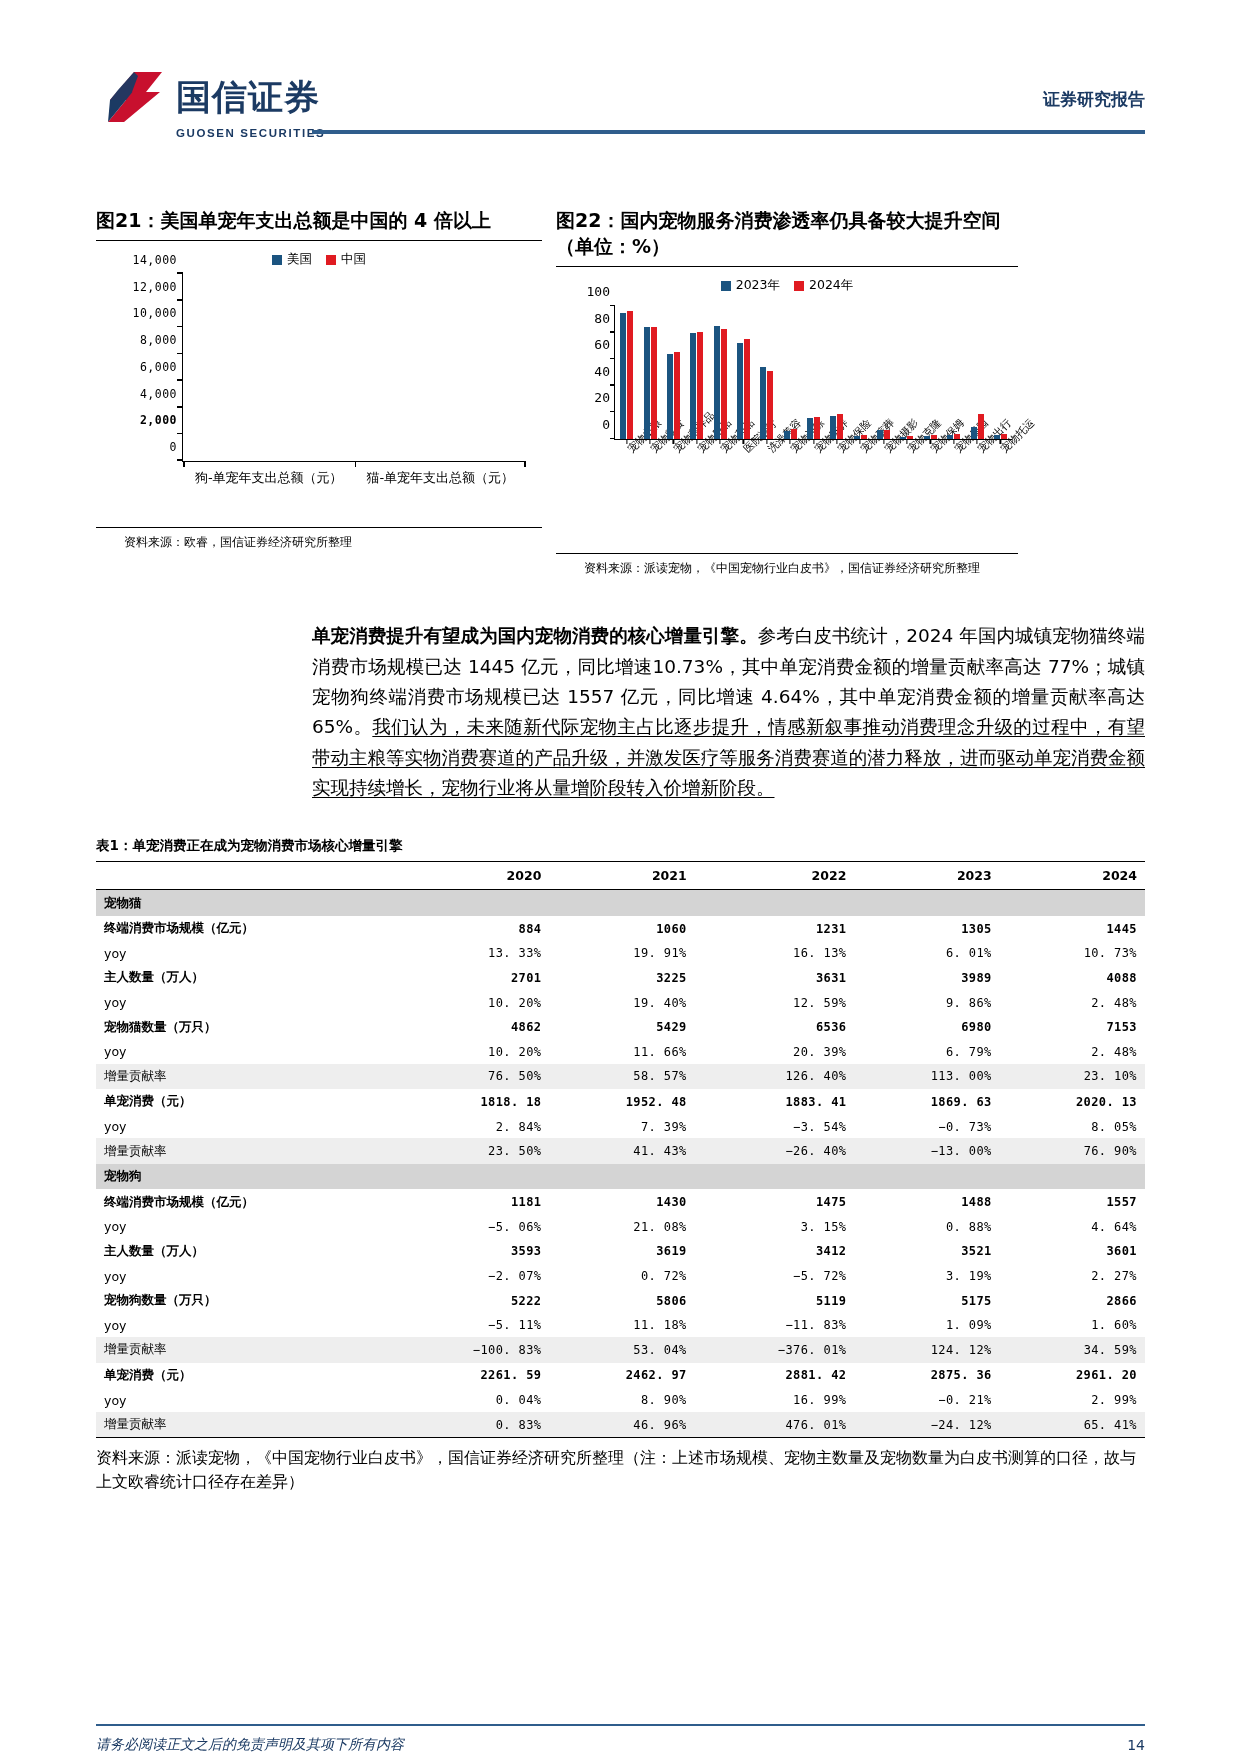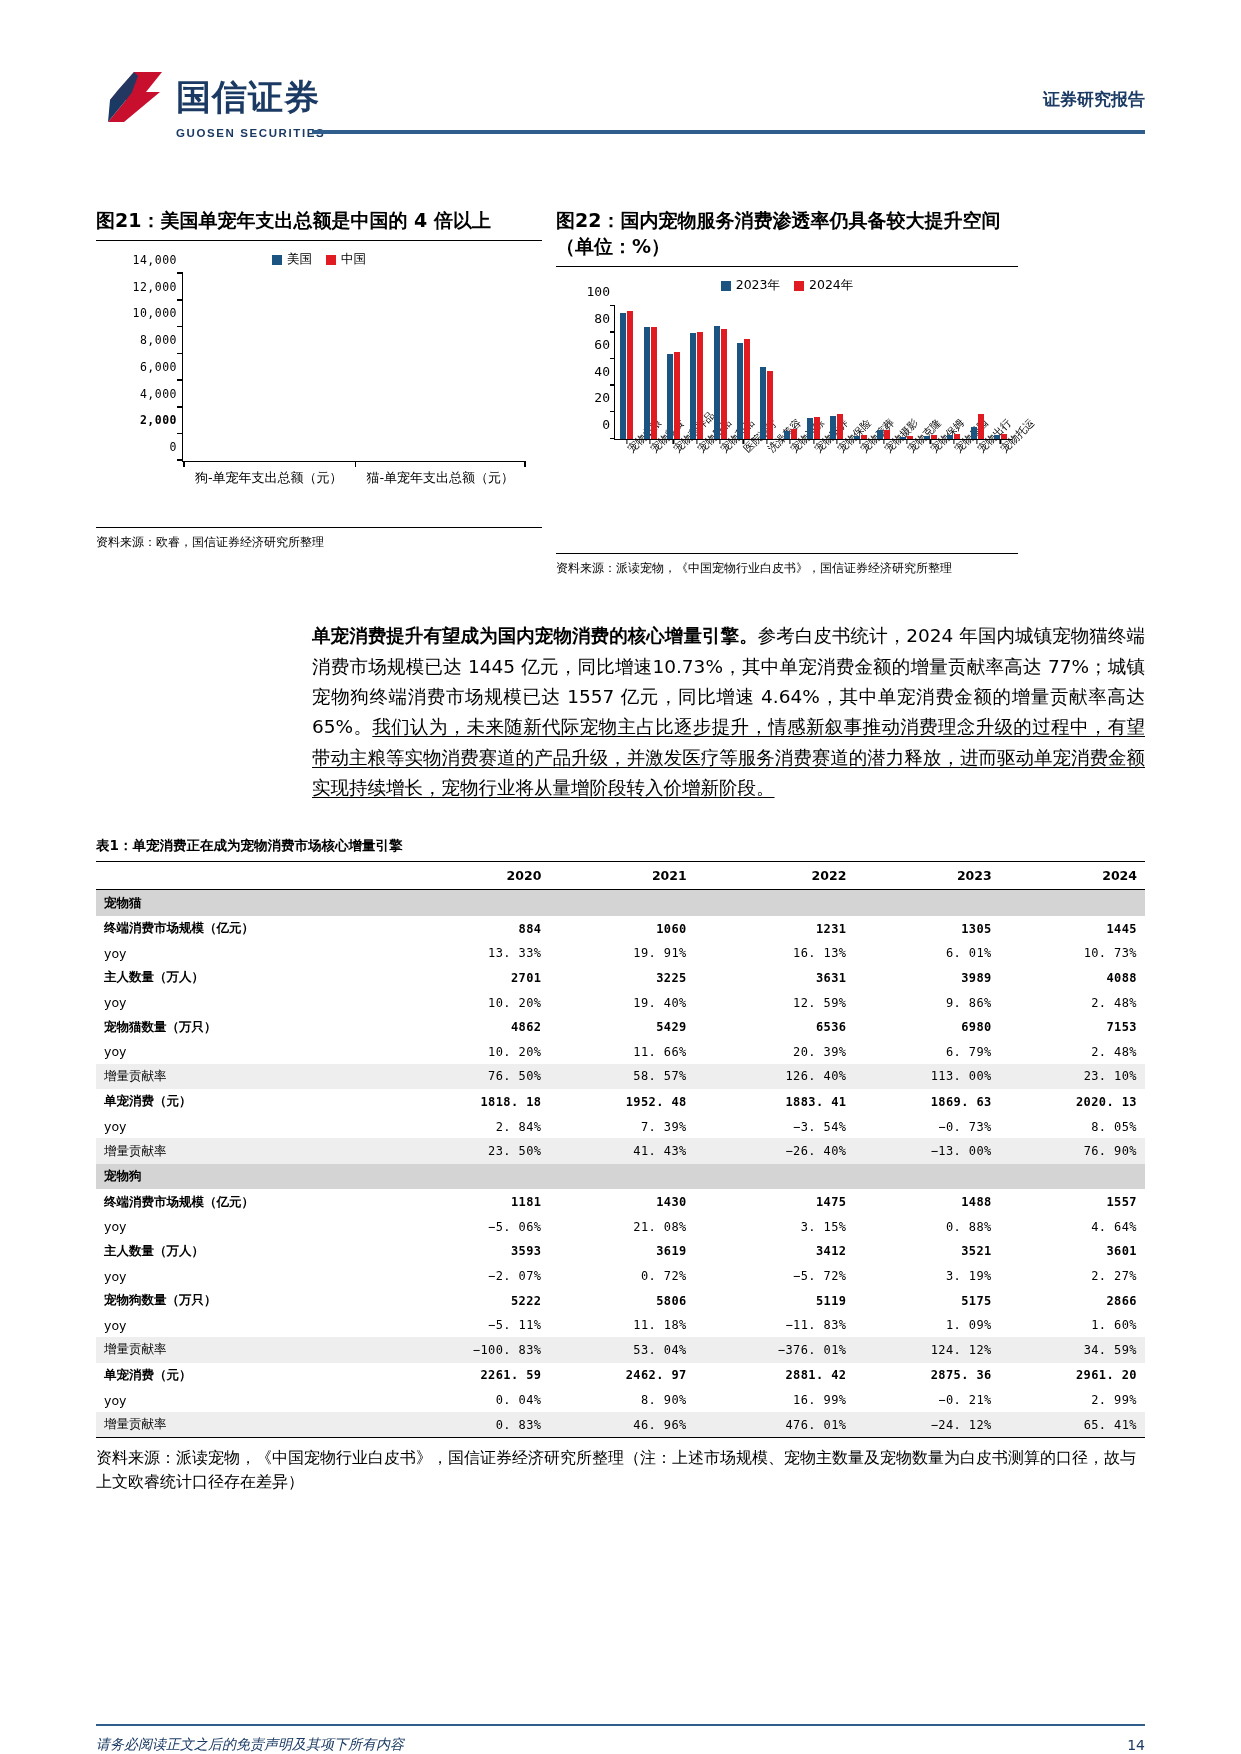--- a/index.html
+++ b/index.html
@@ -31,21 +31,21 @@
   .intro-para { margin-top: 30px; margin-left: 216px; font-size: 18.5px; line-height: 1.62;
     font-family:"DejaVu Sans","Liberation Sans",sans-serif; text-align: justify; }
 
   
   .fig-row { display:flex; gap: 14px; margin-top: 30px; }
   .fig { width: 446px; }
   .fig.right { width: 462px; }
   .fig-title { font-size: 19px; font-weight: bold; font-family:"DejaVu Sans","Liberation Sans",sans-serif;
     padding-bottom: 6px; }
   .fig-body { border-top: 1px solid #000; border-bottom: 1px solid #000; padding: 10px 0 6px 0; height: 288px; position:relative; }
-  .fig-source { font-size: 12px; padding-top: 6px; line-height:1.45; font-family:"DejaVu Sans","Liberation Sans",sans-serif;}
+  .fig-source { font-size: 12px; padding-top: 6px; line-height:1.45; font-family:"DejaVu Sans","Liberation Sans",sans-serif;margin-left:28px;}
 
   
   .legend { display:flex; justify-content:center; gap:14px; align-items:center; font-size:12.5px;
     font-family:"DejaVu Sans","Liberation Sans",sans-serif; margin-bottom: 6px; text-align: center; }
   .legend-item { display:flex; align-items:center; gap:5px; }
   .legend-swatch { width:10px; height:10px; display:inline-block; }
 
   
   .c1-plot { position:relative; height: 216px; margin: 4px 0 0 0; }
   .c1-axis-label { position:absolute; right:100%; margin-right:6px; transform: translateY(-50%);

